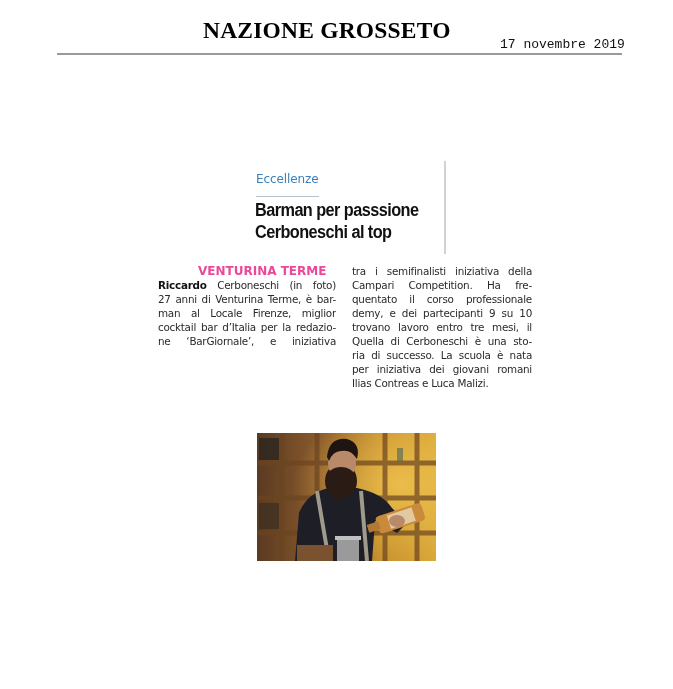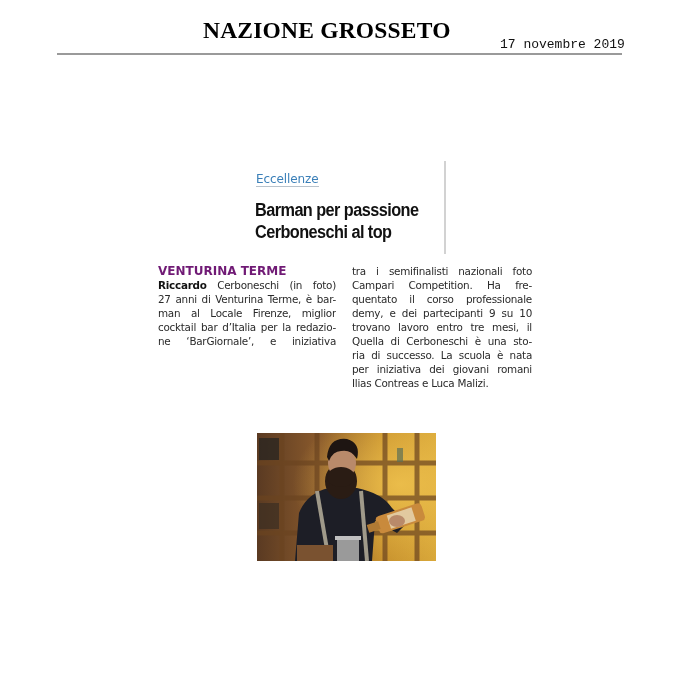--- a/index.html
+++ b/index.html
@@ -45,21 +45,21 @@
       background: #9a9a9a;
     }
     .kicker {
       position: absolute;
       left: 256px;
       top: 172px;
       font-family: "DejaVu Sans", sans-serif;
       font-size: 12px;
       color: #3a7fb8;
       white-space: nowrap;
-      padding-bottom: 0;
+      padding-bottom: 10px;
       border-bottom: 1.5px solid #b9c3cc;
       letter-spacing: -0.1px;
     }
     .headline {
       position: absolute;
       left: 255px;
       top: 199px;
       width: 185px;
       font-family: "Liberation Sans", sans-serif;
       font-weight: bold;
@@ -106,24 +106,25 @@
       overflow: hidden;
     }
     .col .line.last {
       text-align-last: left;
     }
     .dateline {
       font-family: "DejaVu Sans", sans-serif;
       font-weight: bold;
       font-size: 12px;
       line-height: 14px;
-      color: #701a75;
+      color: #ec4899;
       letter-spacing: 0px;
       display: block;
       white-space: nowrap;
+      margin-left: 40px;
     }
     .b { font-weight: bold; color: #111; }
     .photo {
       position: absolute;
       left: 257px;
       top: 433px;
       width: 179px;
       height: 128px;
       overflow: hidden;
       background: #3a2a1a;
@@ -147,21 +148,21 @@
 <div class="col col-left">
   <span class="dateline">VENTURINA TERME</span>
   <span class="line"><span class="b">Riccardo</span><span> Cerboneschi (in foto)</span></span>
   <span class="line">27 anni di Venturina Terme, è bar-</span>
   <span class="line">man al Locale Firenze, miglior</span>
   <span class="line">cocktail bar d’Italia per la redazio-</span>
   <span class="line">ne ‘BarGiornale’, e iniziativa</span>
 </div>
 
 <div class="col col-right">
-  <span class="line">tra i semifinalisti nazionali foto</span>
+  <span class="line">tra i semifinalisti iniziativa della</span>
   <span class="line">Campari Competition. Ha fre-</span>
   <span class="line">quentato il corso professionale</span>
   <span class="line">demy, e dei partecipanti 9 su 10</span>
   <span class="line">trovano lavoro entro tre mesi, il</span>
   <span class="line">Quella di Cerboneschi è una sto-</span>
   <span class="line">ria di successo. La scuola è nata</span>
   <span class="line">per iniziativa dei giovani romani</span>
   <span class="line last">Ilias Contreas e Luca Malizi.</span>
 </div>
 

